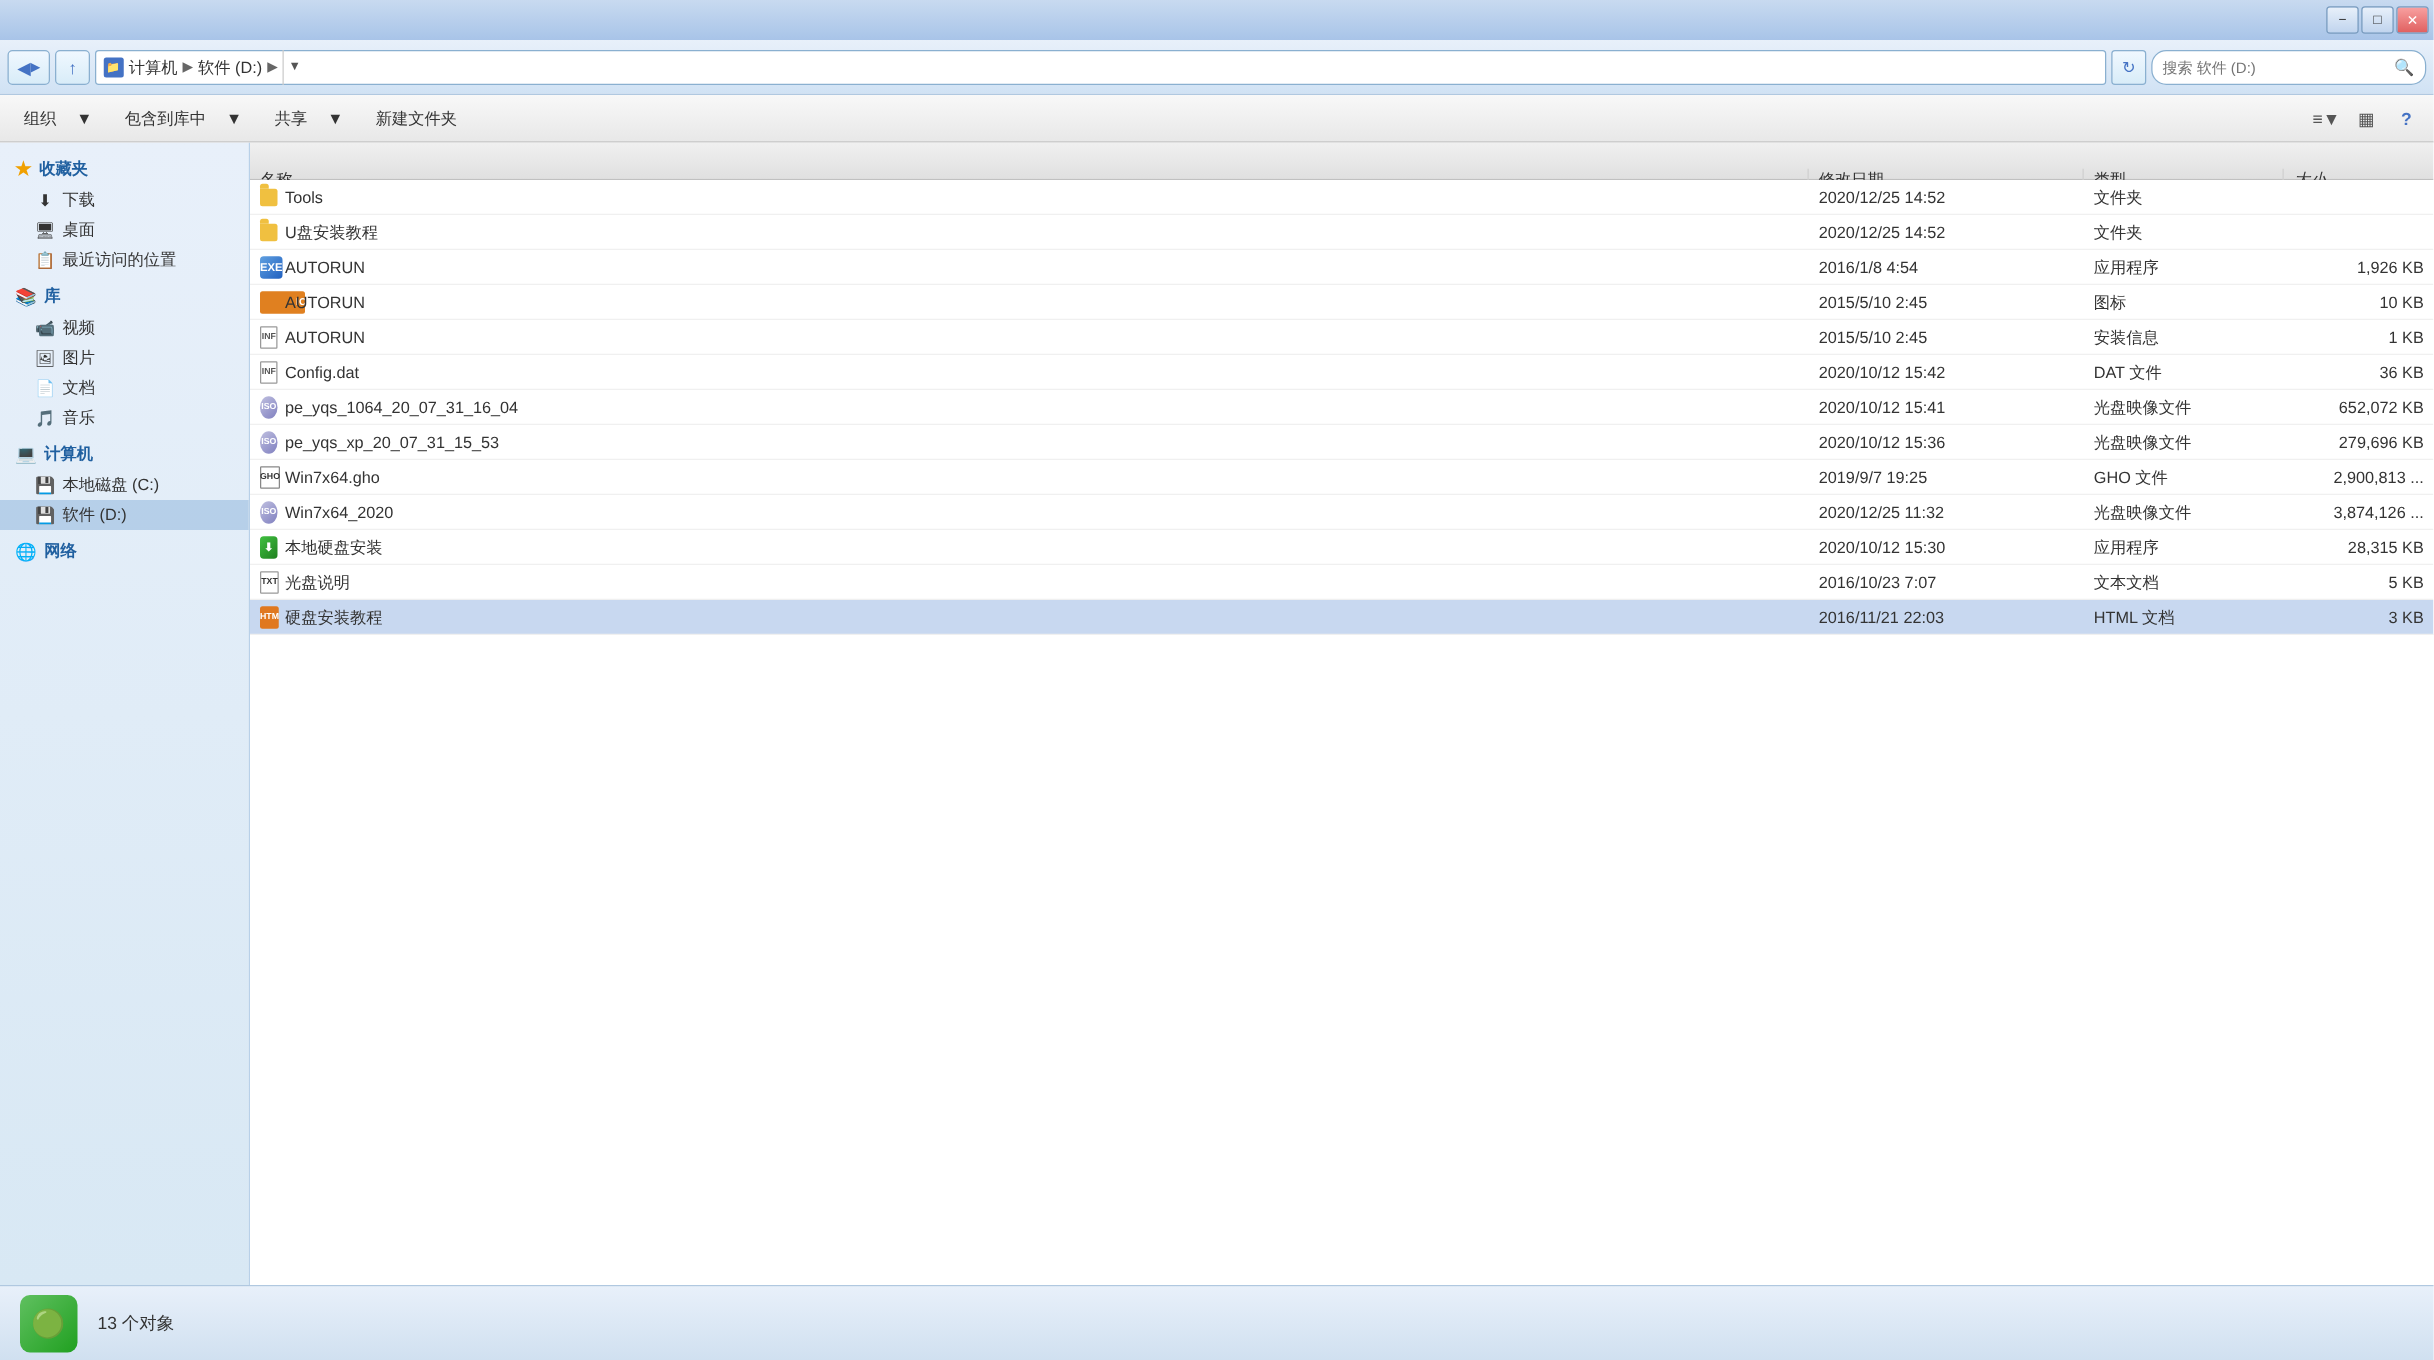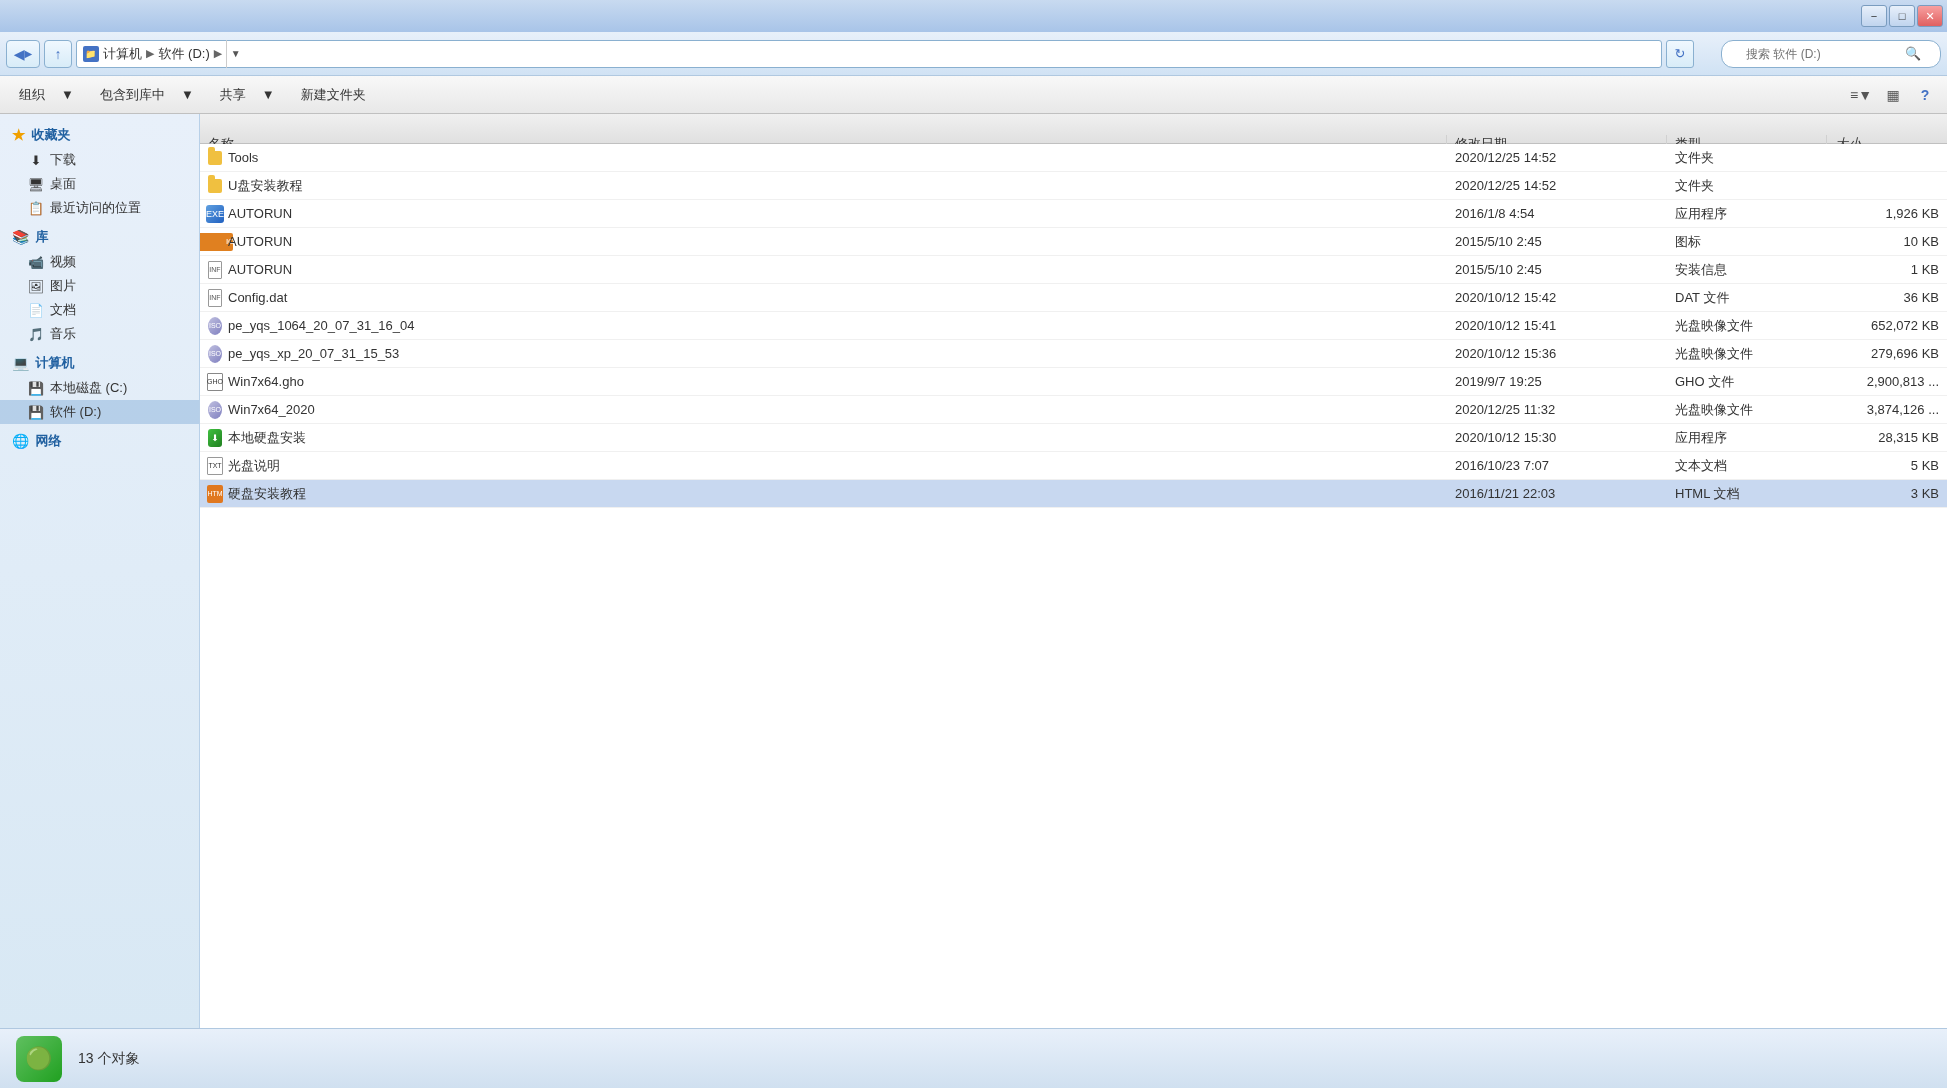--- a/index.html
+++ b/index.html
@@ -123,23 +123,22 @@
       font-size: 13px;
     }
     .search-bar {
       width: 220px;
       height: 28px;
       border: 1px solid #8ab0d0;
       border-radius: 12px;
       background: white;
       display: flex;
       align-items: center;
-      padding: 0 24px;
+      padding: 0 8px;
       gap: 4px;
-      margin-left: 23px;
     }
     .search-bar input {
       border: none;
       outline: none;
       flex: 1;
       font-size: 12px;
       color: #999;
       background: transparent;
     }
     .search-icon { color: #7090b0; font-size: 13px; }
@@ -293,22 +292,23 @@
       text-overflow: ellipsis;
     }
     .file-cell.name-cell {
       gap: 6px;
     }
     .file-icon {
       width: 14px;
       height: 18px;
       display: flex;
       align-items: center;
-      justify-content: center;
+      justify-content: flex-start;
       flex-shrink: 0;
+      font-weight: bold;
     }
 
     
     .icon-folder {
       width: 18px;
       height: 14px;
       background: #f0c040;
       border-radius: 0 2px 2px 2px;
       position: relative;
     }

